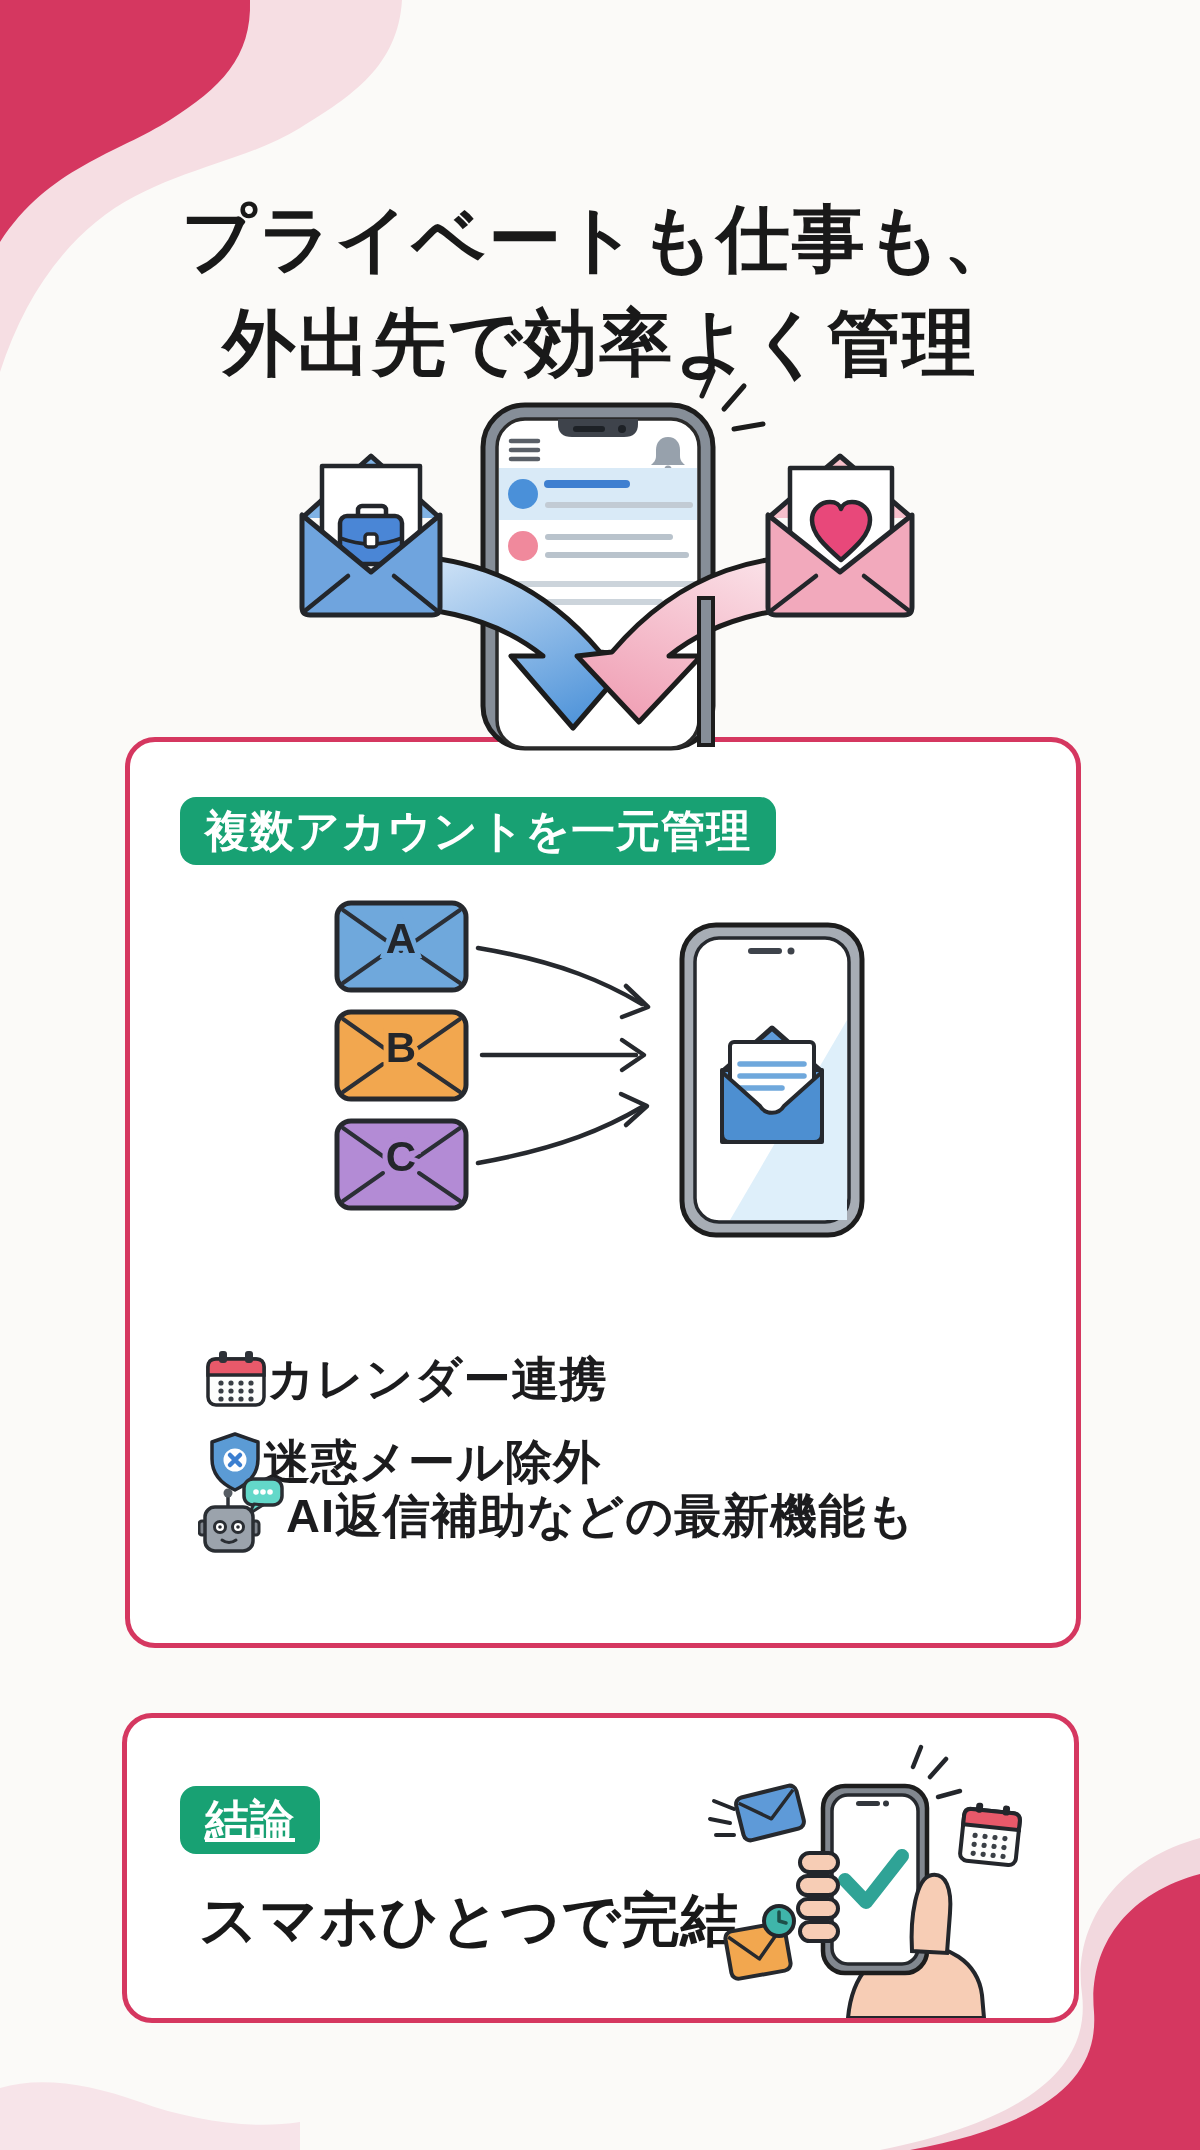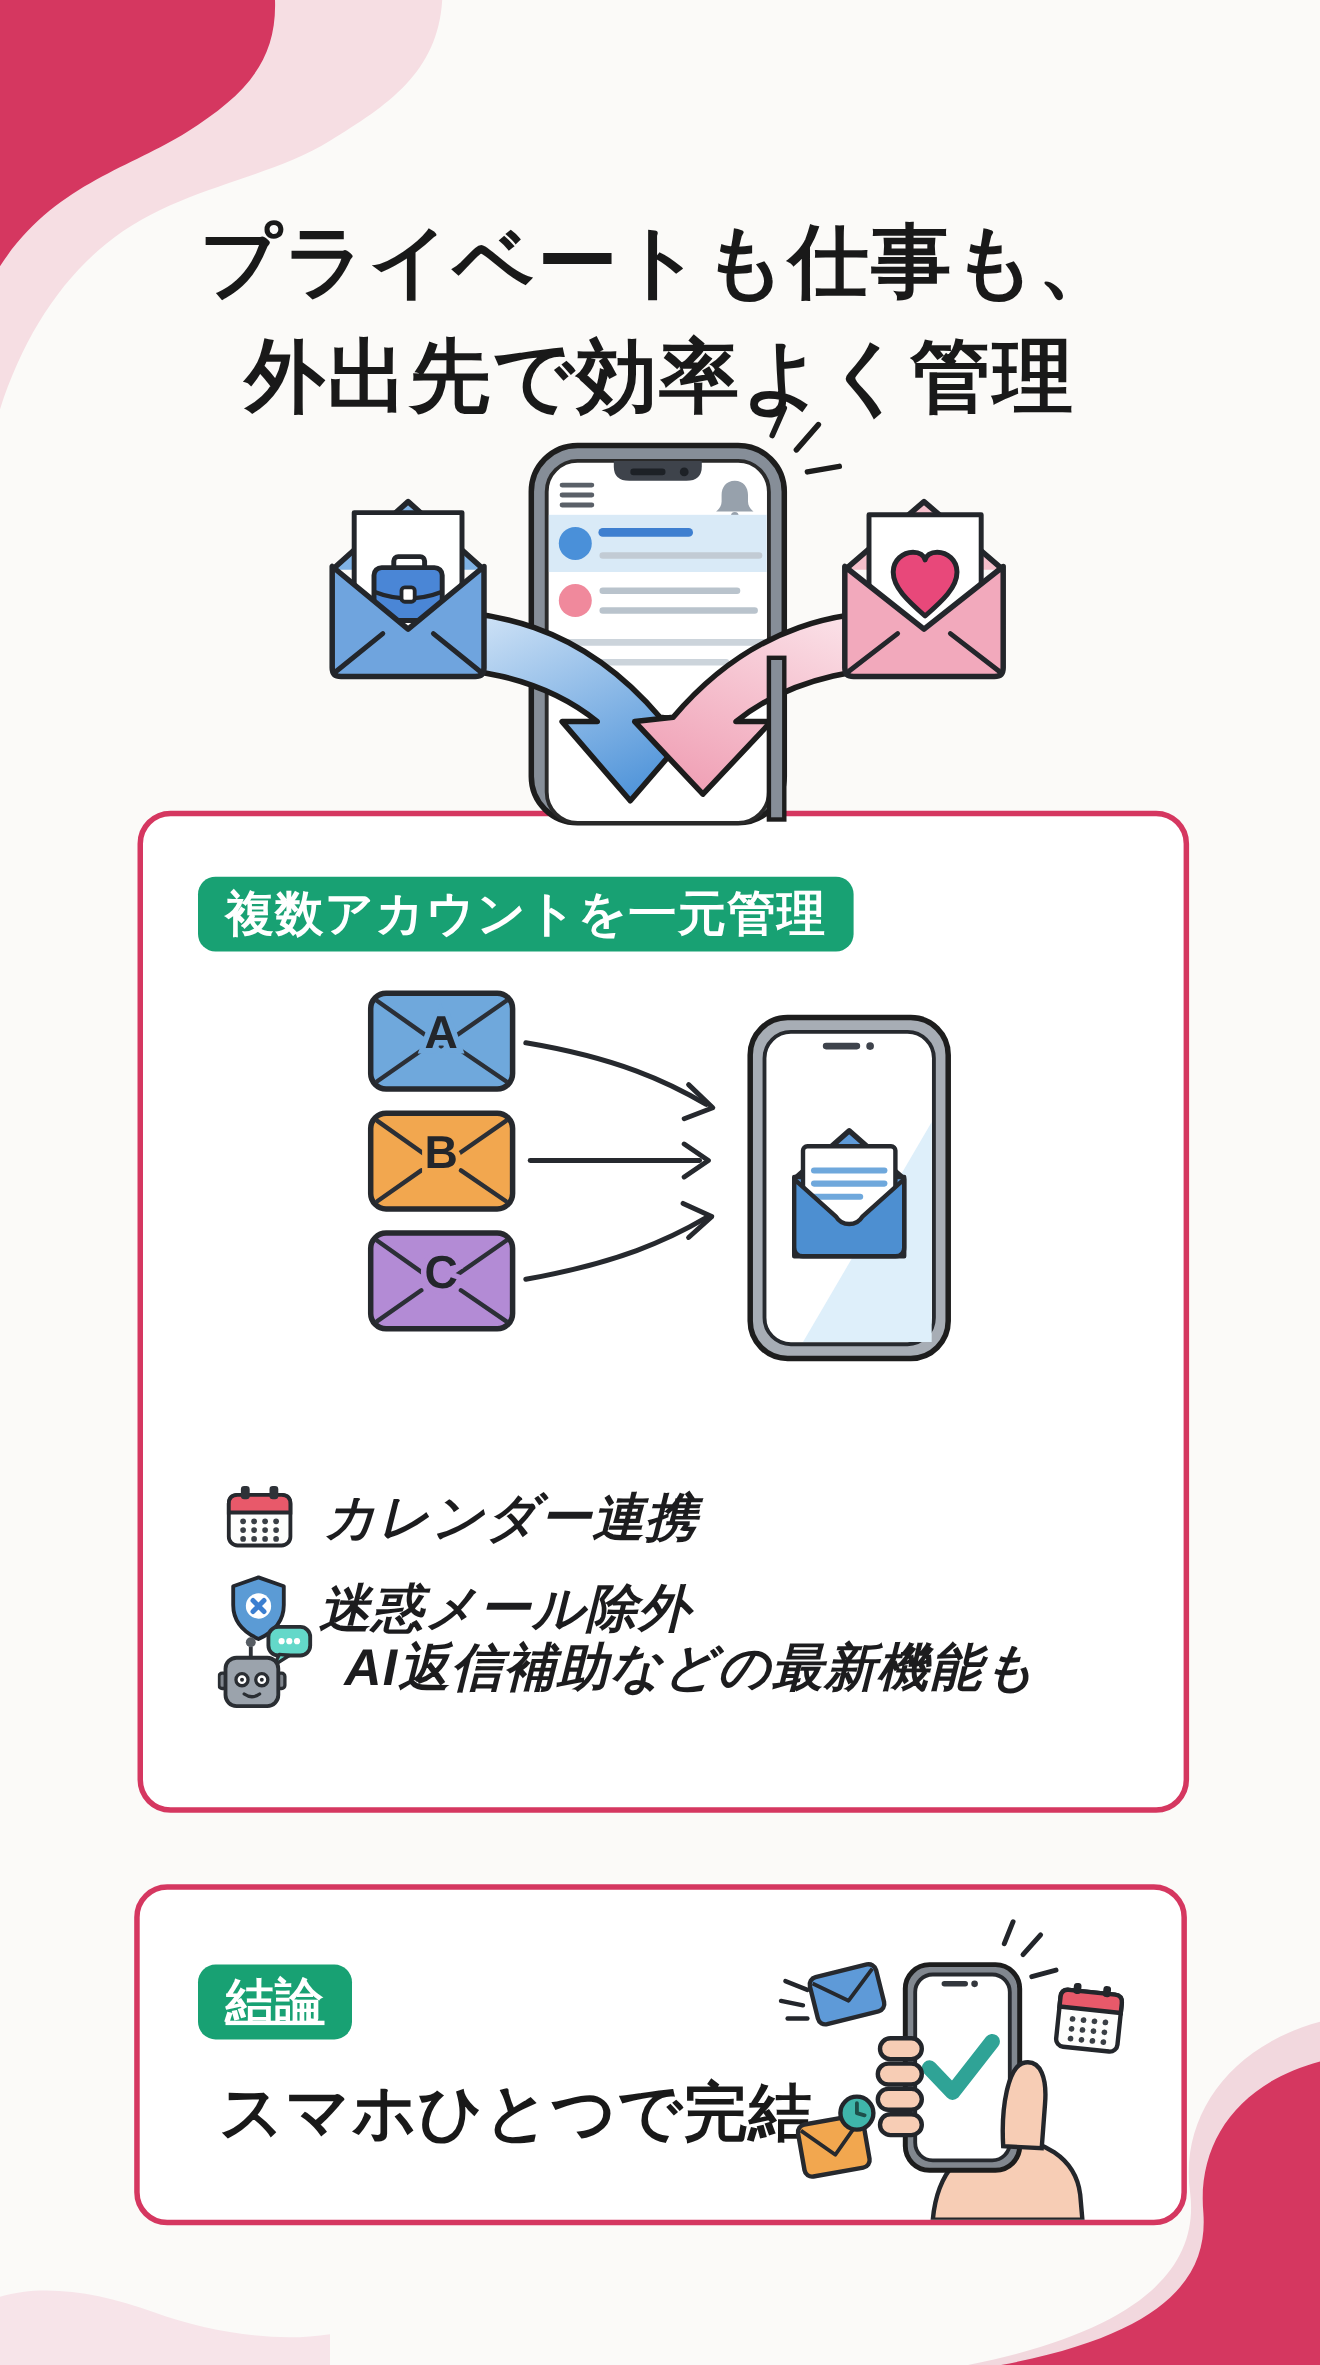--- a/index.html
+++ b/index.html
@@ -27,21 +27,21 @@
   .badge{
     position:absolute;background:#18A173;color:#ffffff;
     font-size:44px;font-weight:700;line-height:50px;letter-spacing:1px;
     padding:9px 25px;border-radius:16px;white-space:nowrap;
   }
   #badge-accounts{left:180px;top:797px;}
   #badge-features{left:182px;top:1249px;}
   #badge-conclusion{left:180px;top:1786px;text-decoration:underline;}
   
   .feature-row{
-    position:absolute;display:flex;align-items:center;gap:27px;font-style:italic;
+    position:absolute;display:flex;align-items:center;
   }
   #feature-row-1{left:205px;top:1346px;height:66px;}
   #feature-row-2{left:207px;top:1430px;height:64px;text-align:right;}
   #feature-row-3{left:198px;top:1476px;height:80px;}
   .feature-label{
     font-size:47px;font-weight:800;color:#1C1C1E;letter-spacing:1px;white-space:nowrap;
   }
   
   .conclusion-text{
     position:absolute;left:183px;top:1882px;

